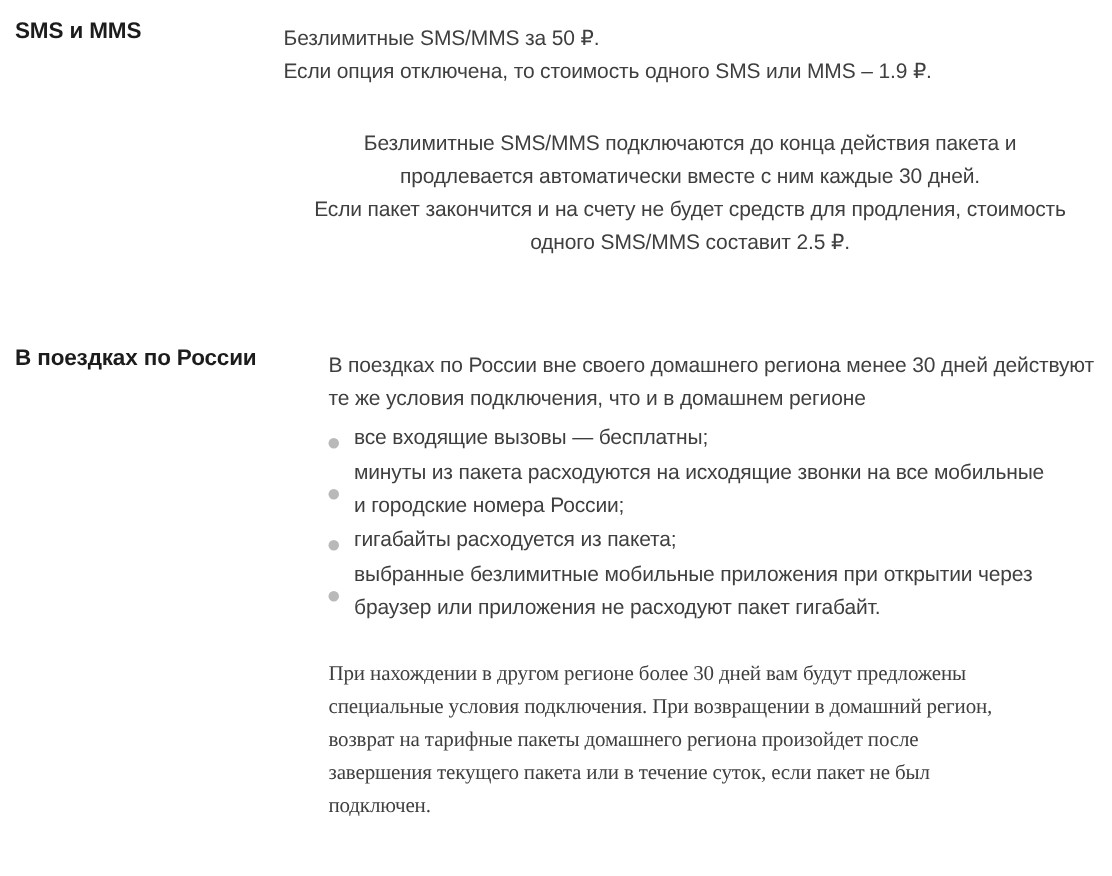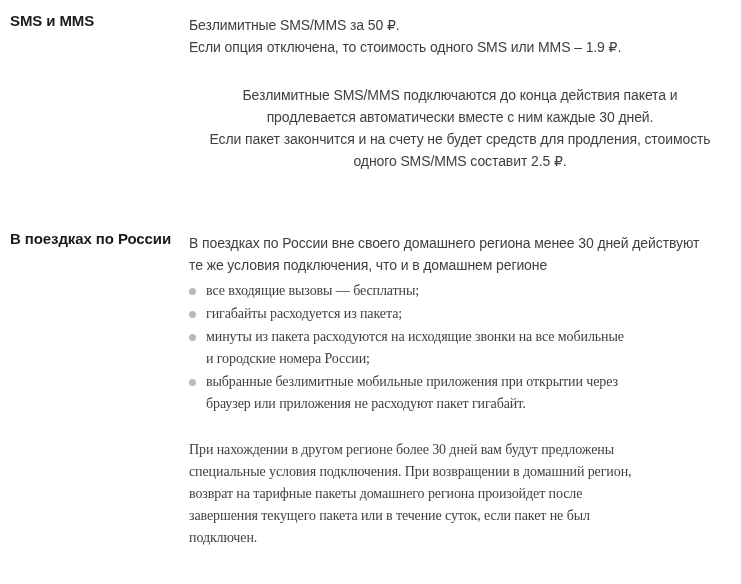--- a/index.html
+++ b/index.html
@@ -19,20 +19,21 @@
   }
   .page {
     padding: 10px 6px 0 10px;
   }
   .row {
     display: flex;
     align-items: flex-start;
   }
   .row-travel {
     margin-top: 52px;
+    gap: 30px;
   }
   .label {
     flex: 0 0 175px;
     width: 175px;
     margin: 0;
     font-size: 15px;
     line-height: 22px;
     font-weight: bold;
     color: var(--heading);
     letter-spacing: -0.1px;
@@ -51,23 +52,22 @@
   }
   .para + .para { margin-top: 26px; text-align: center; }
   .outro { margin-top: 24px; font-family: Liberation Serif, serif; }
   .bullets {
     list-style: none;
     margin: 1px 0 0 0;
     padding: 0;
   }
   .bullets li {
     display: flex;
-    align-items: flex-start;
+    align-items: center;
     margin-bottom: 1px;
-    font-family: Liberation Serif, serif;
   }
   .dot {
     flex: 0 0 auto;
     width: 7px;
     height: 7px;
     border-radius: 50%;
     background: var(--bullet);
     margin: 8px 10px 0 4px;
   }
   .btext {
@@ -98,26 +98,26 @@
       <p class="para">В поездках по России вне своего домашнего региона менее 30 дней действуют
 те же условия подключения, что и в домашнем регионе</p>
 
       <ul class="bullets">
         <li>
           <span class="dot"></span>
           <span class="btext">все входящие вызовы — бесплатны;</span>
         </li>
         <li>
           <span class="dot"></span>
-          <span class="btext">гигабайты расходуется из пакета;</span>
+          <span class="btext">минуты из пакета расходуются на исходящие звонки на все мобильные
+и городские номера России;</span>
         </li>
         <li>
           <span class="dot"></span>
-          <span class="btext">минуты из пакета расходуются на исходящие звонки на все мобильные
-и городские номера России;</span>
+          <span class="btext">гигабайты расходуется из пакета;</span>
         </li>
         <li>
           <span class="dot"></span>
           <span class="btext">выбранные безлимитные мобильные приложения при открытии через
 браузер или приложения не расходуют пакет гигабайт.</span>
         </li>
       </ul>
 
       <p class="para outro">При нахождении в другом регионе более 30 дней вам будут предложены
 специальные условия подключения. При возвращении в домашний регион,

